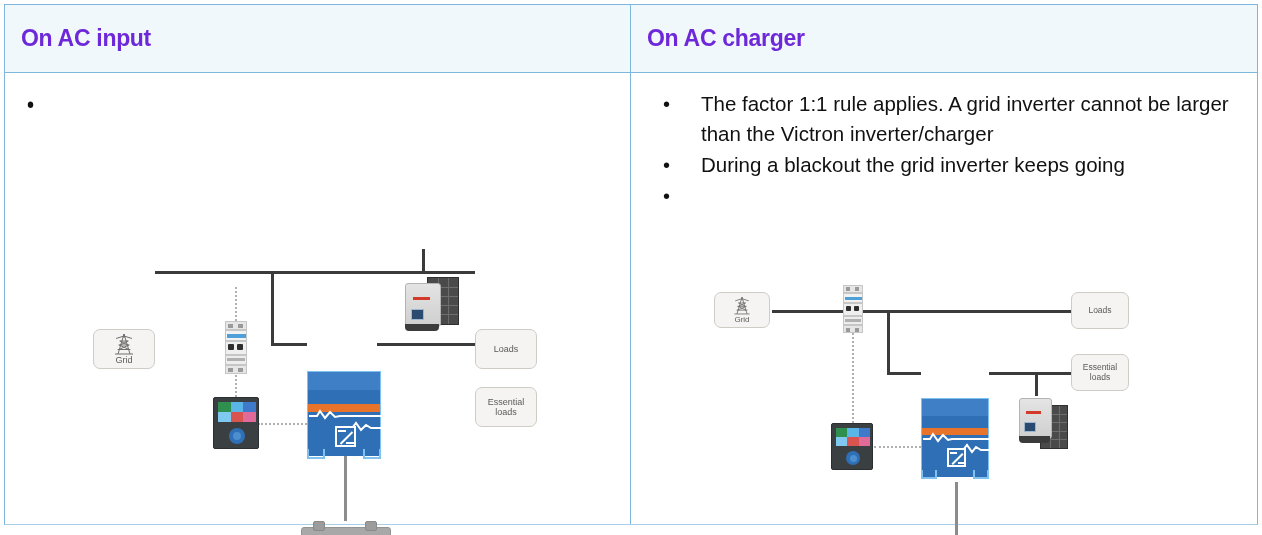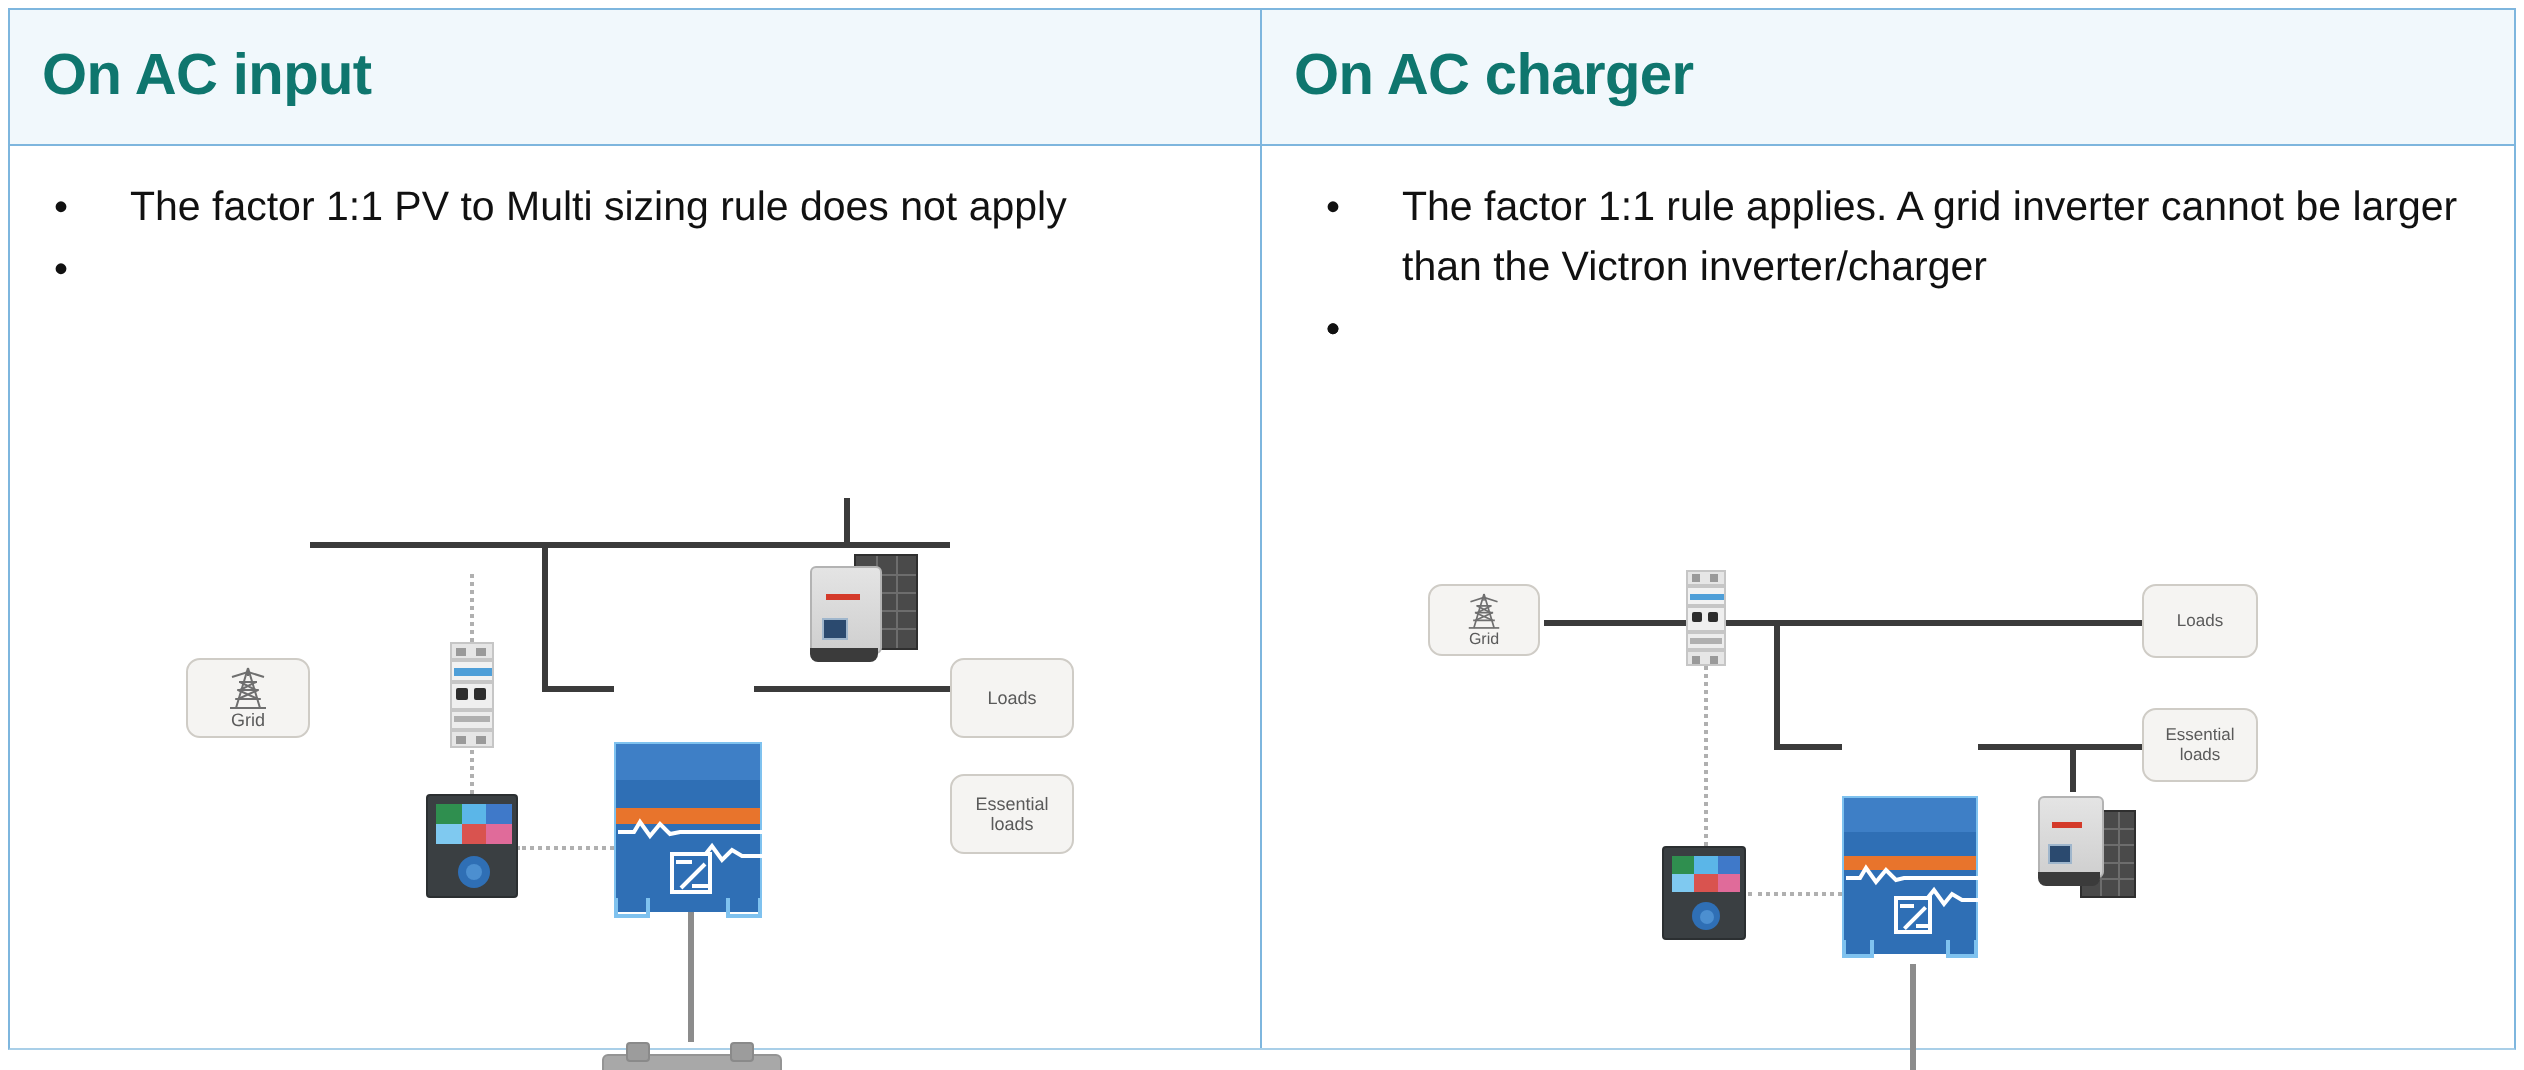--- a/index.html
+++ b/index.html
@@ -26,21 +26,21 @@
   .col.left{border-right:1.5px solid #7eb6de;}
 
   .hdr{
     height:68px;box-sizing:border-box;
     background:#f1f8fc;
     border-bottom:1.5px solid #7eb6de;
     display:flex;align-items:center;
     padding-left:16px;
   }
   .hdr-title{
-    font-size:29px;font-weight:bold;letter-spacing:-0.3px;color:#0f766e;
+    font-size:23px;font-weight:bold;letter-spacing:-0.3px;color:#6d28d9;
   }
   .body{position:relative;flex:1;background:#ffffff;}
 
   
   ul.bullets{
     list-style:none;margin:0;padding:16px 18px 0 14px;
   }
   ul.bullets li{
     position:relative;
     padding-left:46px;
@@ -118,21 +118,20 @@
 
     <div class="col left">
       <div class="hdr">
         <div class="hdr-title">On AC input</div>
       </div>
       <div class="body">
 
         <ul class="bullets">
           <li>
             <span class="bul">•</span>
-            <span>The factor 1:1 PV to Multi sizing rule does not apply</span>
           </li>
           <li>
             <span class="bul">•</span>
           </li>
         </ul>
 
         <div class="diagram" style="left:0;top:0;width:627px;height:446px;">
 
           <div class="wire h" style="left:150px;top:198px;width:320px;"></div>
 
@@ -252,20 +251,21 @@
       </div>
       <div class="body">
 
         <ul class="bullets">
           <li>
             <span class="bul">•</span>
             <span>The factor 1:1 rule applies. A grid inverter cannot be larger than the Victron inverter/charger</span>
           </li>
           <li>
             <span class="bul">•</span>
+            <span>During a blackout the grid inverter keeps going</span>
           </li>
           <li>
             <span class="bul">•</span>
           </li>
         </ul>
 
         <div class="diagram" style="left:0;top:0;width:627px;height:446px;">
 
           <div class="wire h" style="left:141px;top:237px;width:299px;"></div>
           <div class="wire v" style="left:256px;top:237px;height:64px;"></div>

